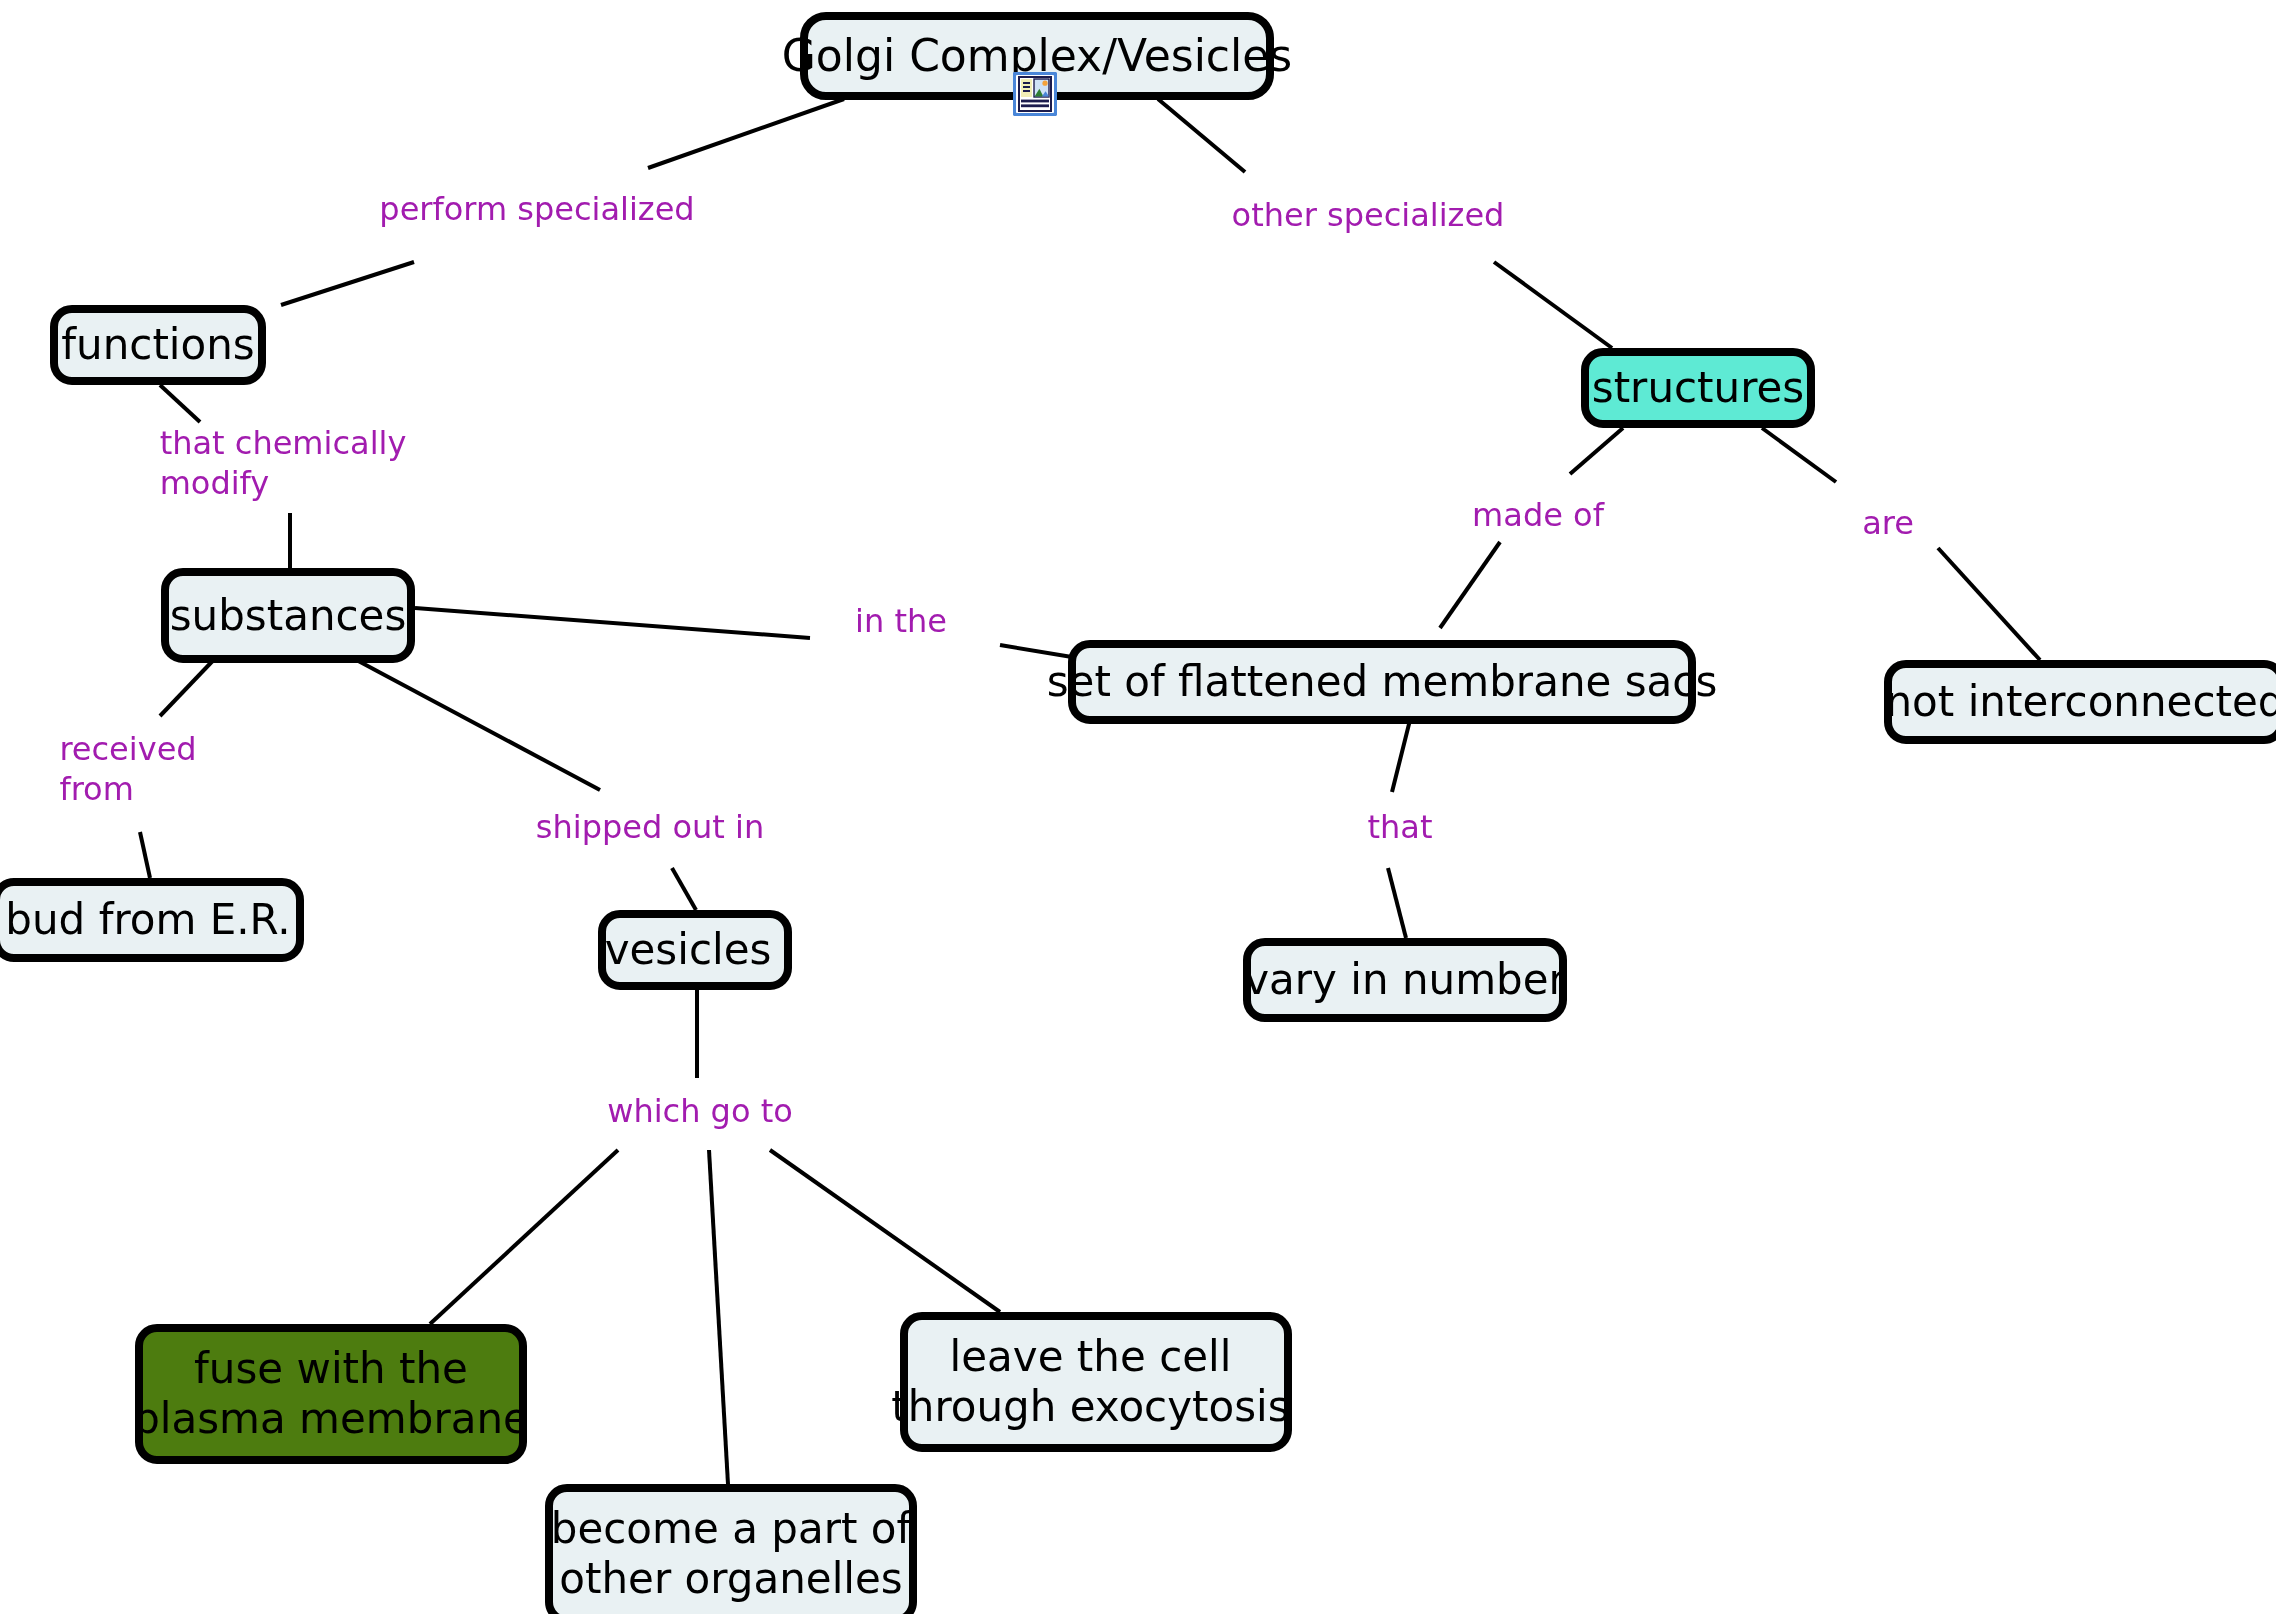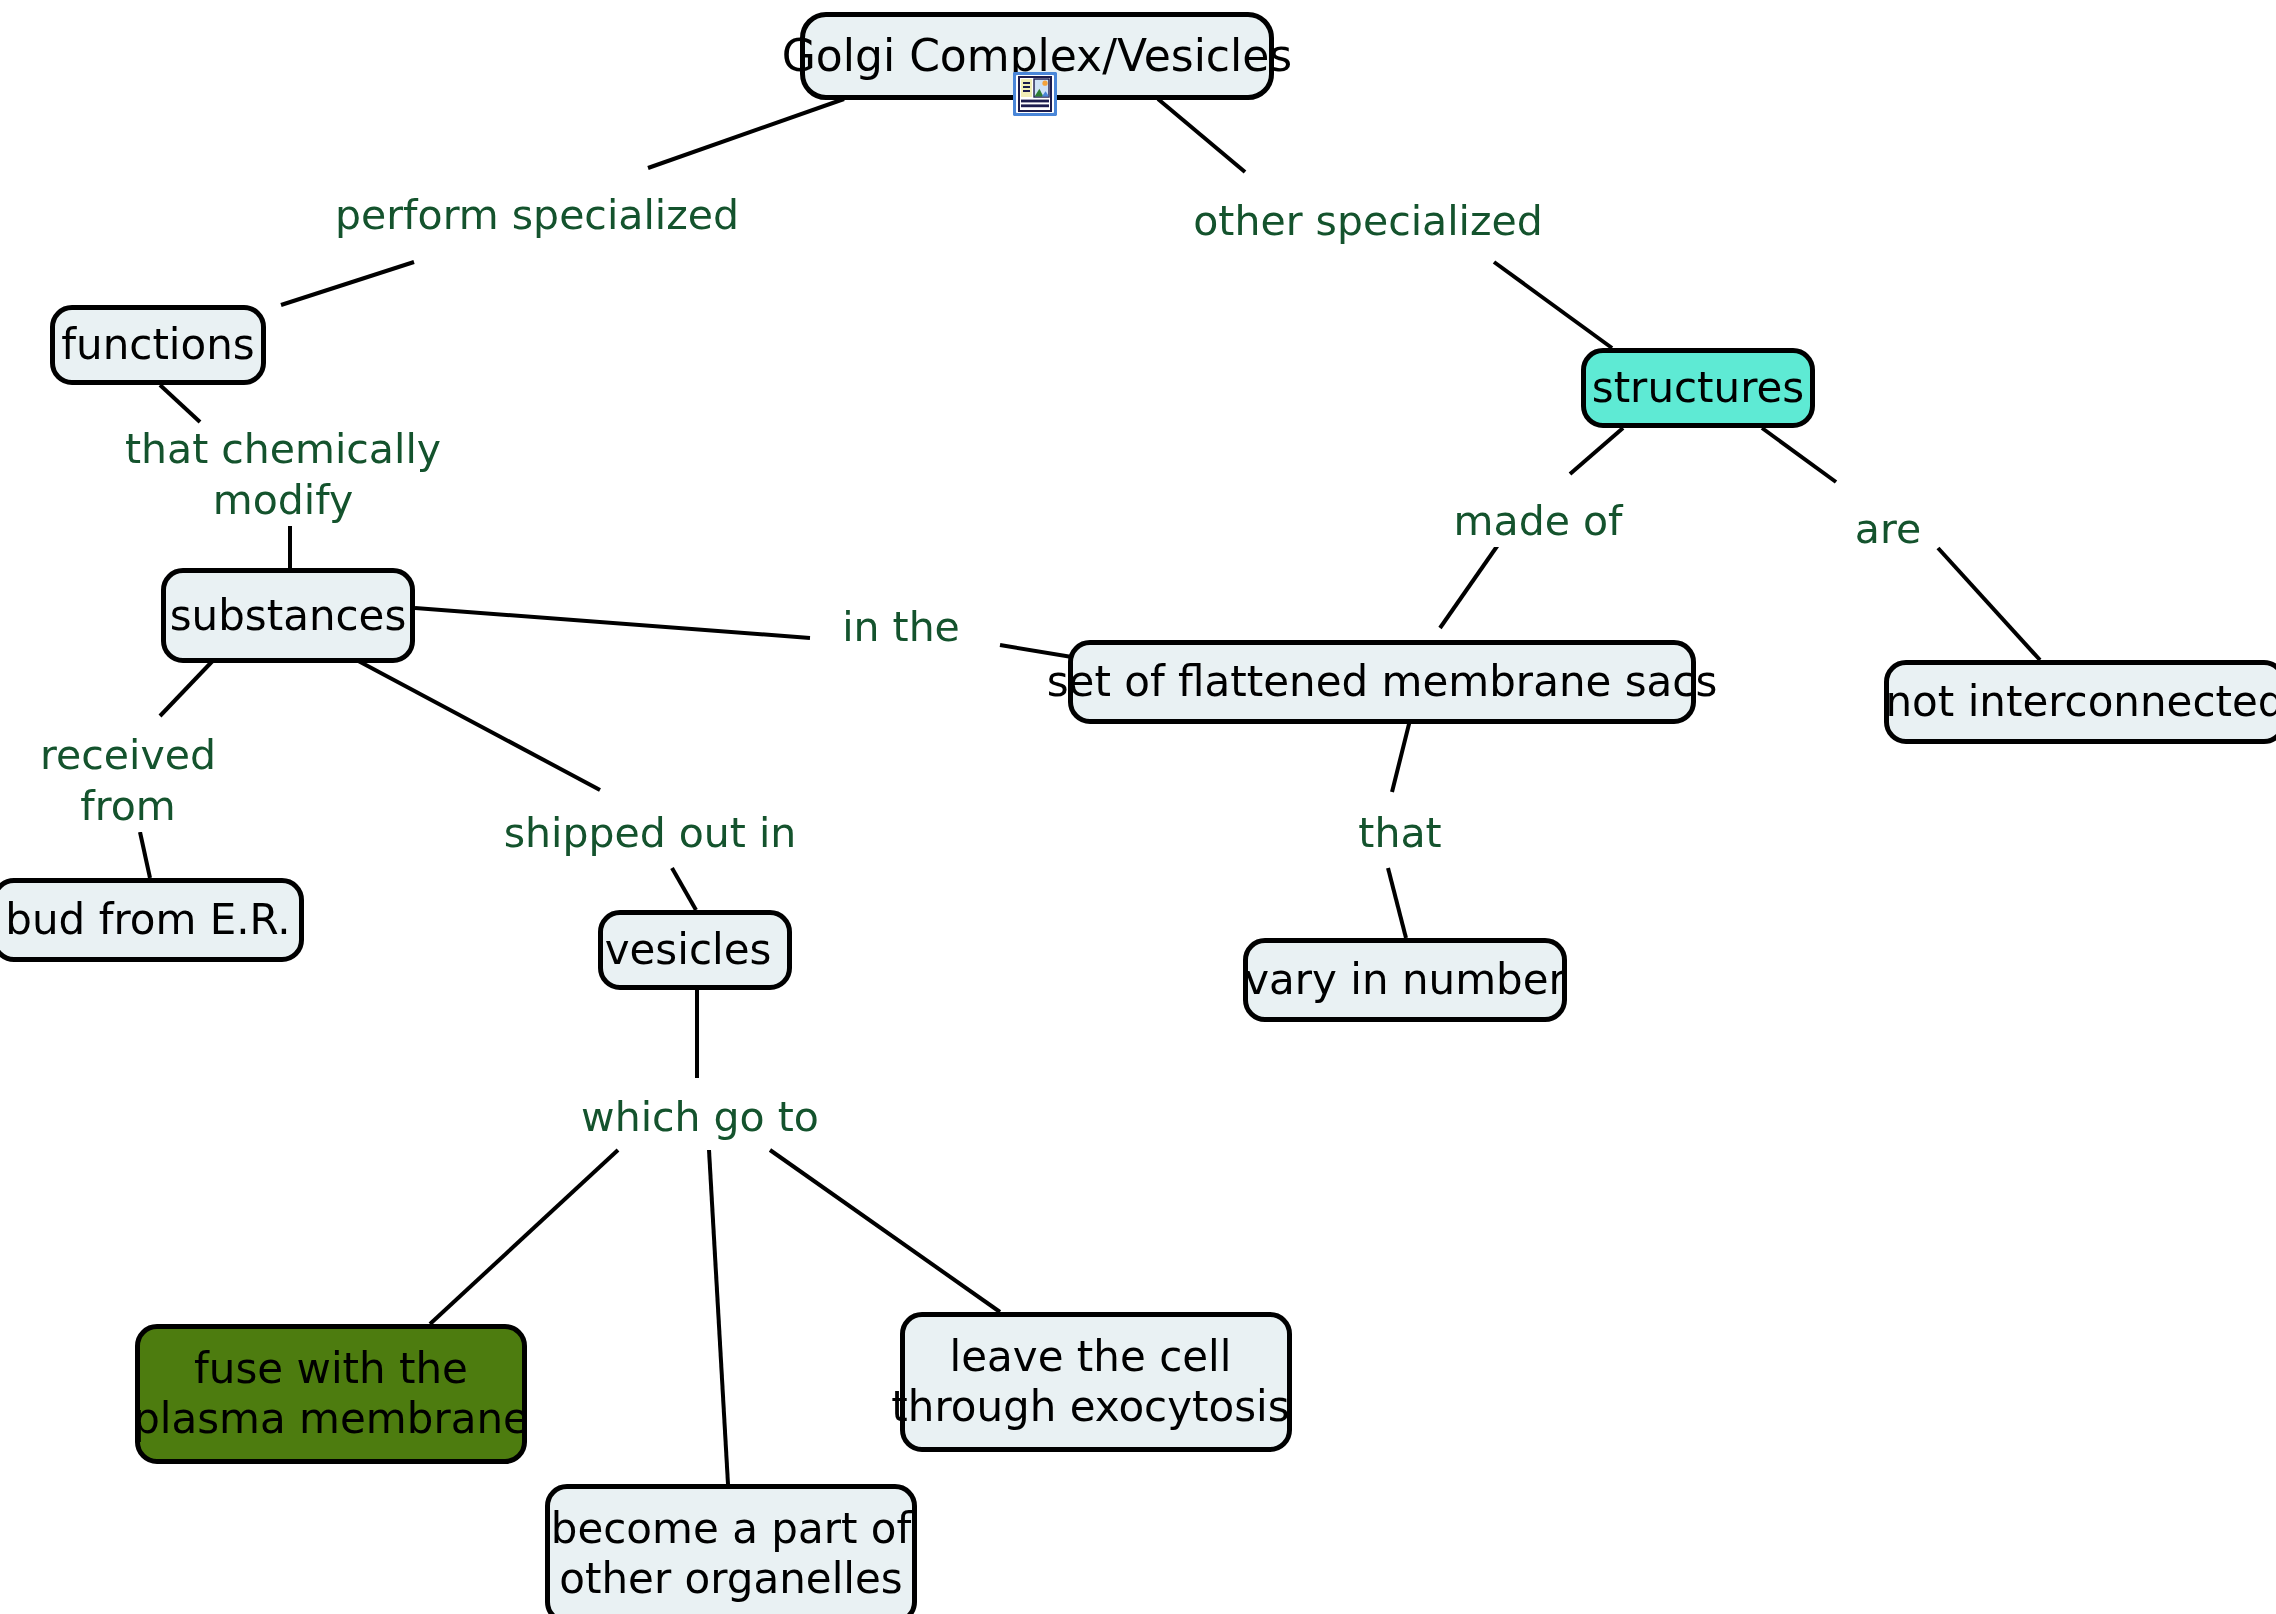--- a/index.html
+++ b/index.html
@@ -26,42 +26,41 @@
   }
   #edge-layer line {
     stroke: #000000;
     stroke-width: 4;
     stroke-linecap: butt;
   }
   .node {
     position: absolute;
     box-sizing: border-box;
     background: #e9f1f3;
-    border: 5px solid #0f172a;
+    border: 8px solid #0f172a;
     border-radius: 22px;
     color: #000000;
     font-size: 42px;
     line-height: 1.18;
     text-align: center;
     display: flex;
     align-items: center;
     justify-content: center;
     padding: 6px 26px;
     white-space: pre;
   }
   .node.root {
     font-size: 44px;
     border-radius: 26px;
   }
   .edge-label {
     position: absolute;
-    color: #14532d;
-    font-size: 41px;
+    color: #a21caf;
+    font-size: 32px;
     line-height: 1.24;
-    text-align: center;
     background: #ffffff;
     white-space: pre;
     padding: 0 10px;
     transform: translateX(-50%);
   }
   .res-icon {
     position: absolute;
     width: 44px;
     height: 44px;
   }

